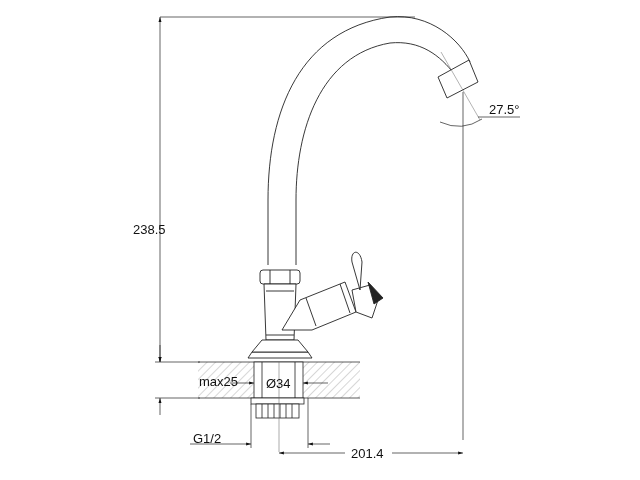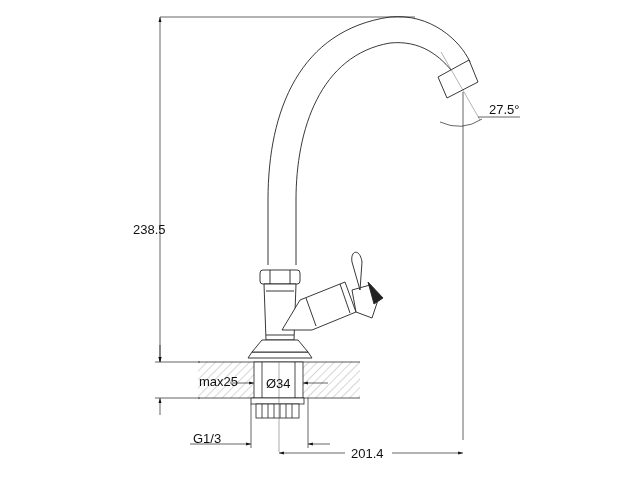--- a/index.html
+++ b/index.html
@@ -94,14 +94,14 @@
     <line x1="330" y1="444" x2="308" y2="444" marker-end="url(#arr)"></line>
     <line x1="279" y1="453" x2="345" y2="453" marker-start="url(#arr)"></line>
     <line x1="392" y1="453" x2="463" y2="453" marker-end="url(#arr)"></line>
   </g>
 </svg>
 
 <div class="lbl" style="left:133px;top:183px;margin-top:40px;">238.5</div>
 <div class="lbl" style="left:489px;top:103px;text-align:center;">27.5°</div>
 <div class="lbl" style="left:152px;top:375px;margin-left:47px;">max25</div>
 <div class="lbl" style="left:266px;top:377px;text-align:right;">Ø34</div>
-<div class="lbl" style="left:193px;top:432px;">G1/3</div>
+<div class="lbl" style="left:193px;top:432px;">G1/2</div>
 <div class="lbl" style="left:351px;top:447px;">201.4</div>
 
 </body></html>

